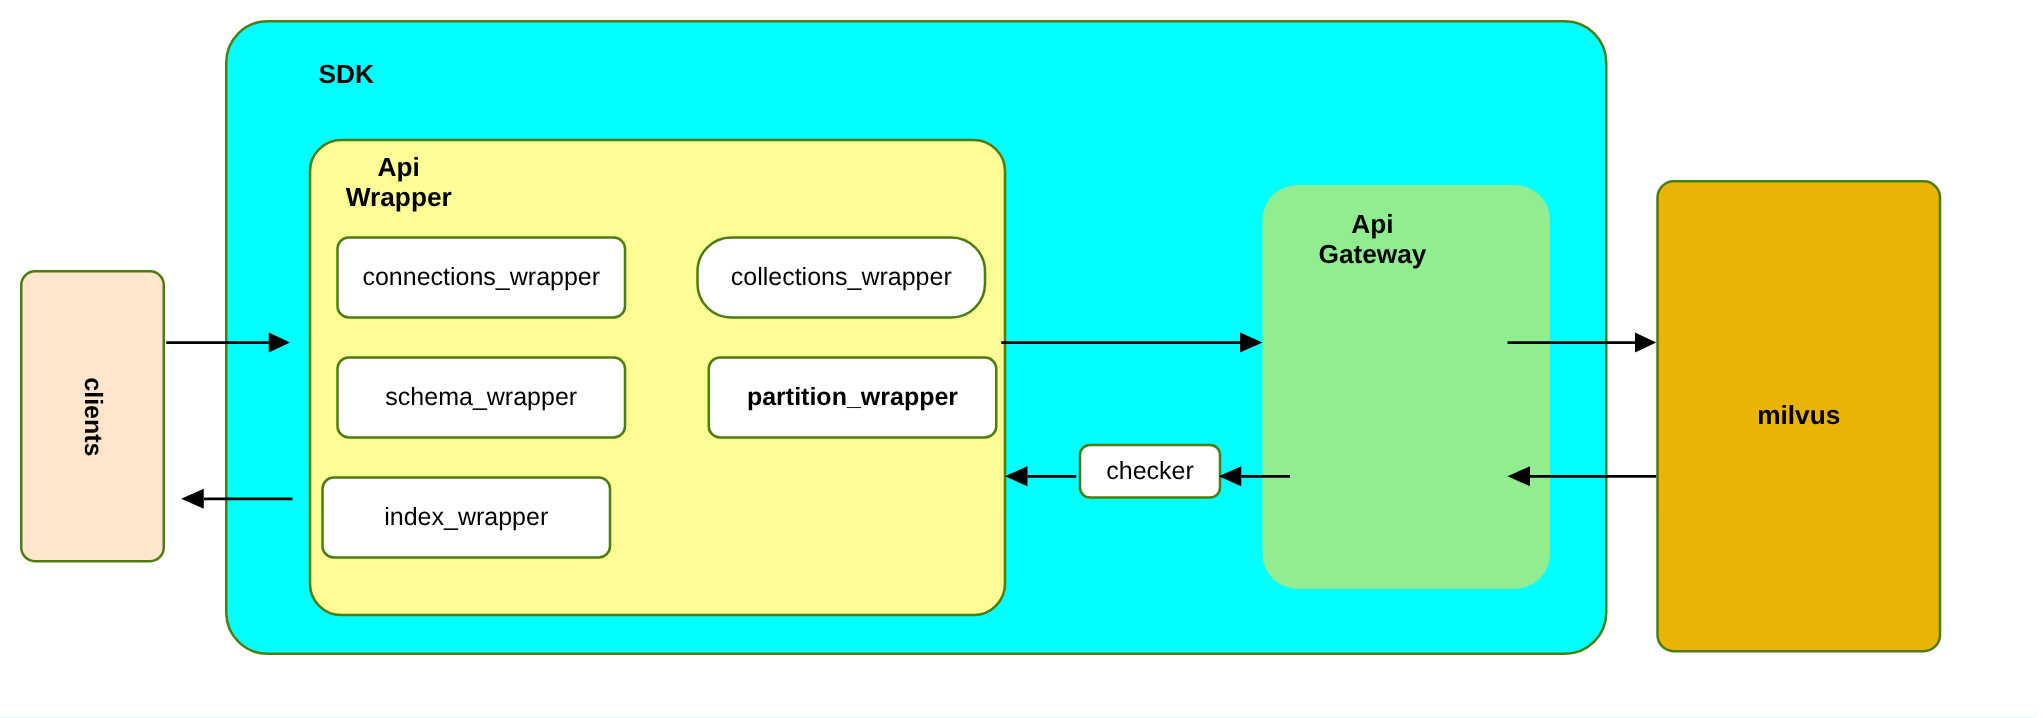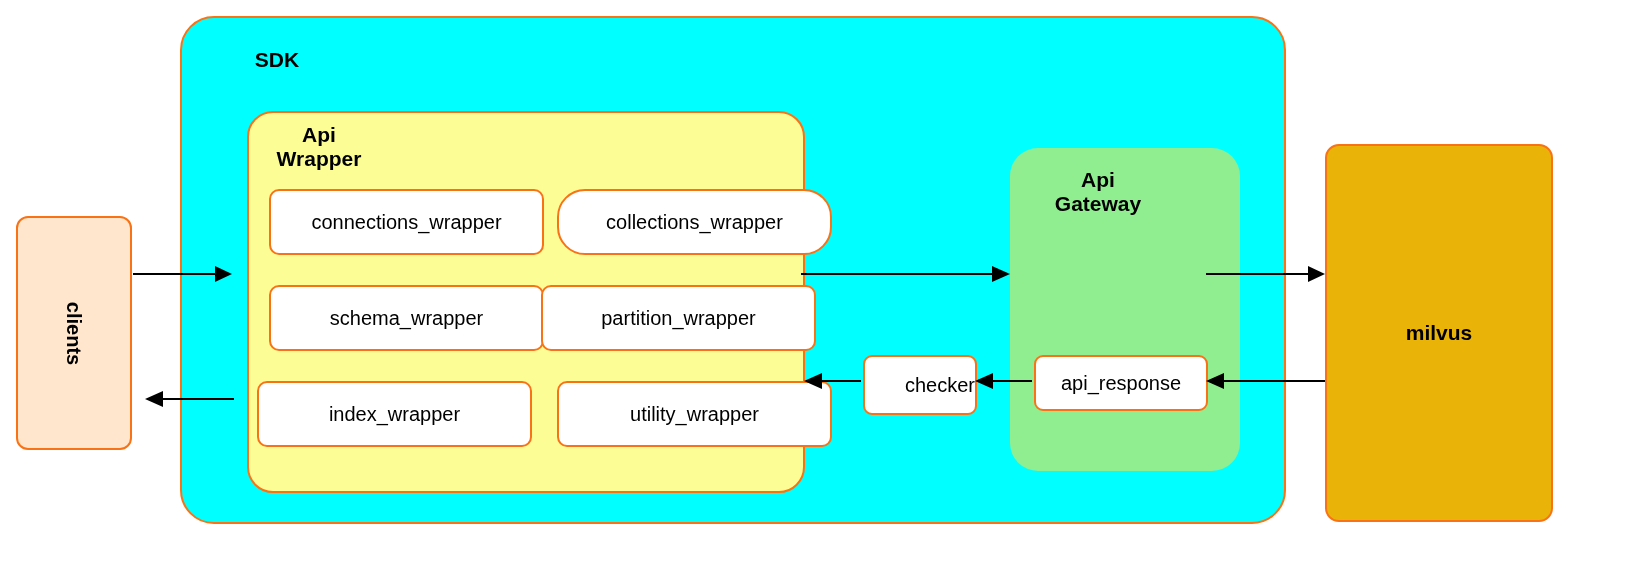--- a/index.html
+++ b/index.html
@@ -13,21 +13,21 @@
     height: 574px;
     background: #ffffff;
     font-family: "Liberation Sans", sans-serif;
     overflow: hidden;
   }
 
   
   .node {
     position: absolute;
     box-sizing: border-box;
-    border: 2px solid #f97316;
+    border: 2px solid #4d7c0f;
     display: flex;
     align-items: center;
     justify-content: center;
     text-align: center;
     color: #000000;
   }
 
   
   .sdk {
     left: 180px;
@@ -89,46 +89,45 @@
     width: 120px;
     font-size: 21px;
     font-weight: bold;
     text-align: center;
     line-height: 1.12;
     color: #000;
   }
 
   
   .wrap-box {
-    width: 275px;
+    width: 232px;
     height: 66px;
     background: #ffffff;
     border-radius: 10px;
     font-size: 20px;
   }
 
   
   .gw-box {
     width: 174px;
     height: 56px;
     background: #ffffff;
     border-radius: 9px;
     font-size: 20px;
   }
 
   
   .checker-box {
     left: 861px;
     top: 353px;
     width: 114px;
-    height: 60px;
+    height: 44px;
     background: #ffffff;
     border-radius: 9px;
     font-size: 20px;
-    justify-content: flex-end;
   }
 
   
   .clients-box {
     left: 16px;
     top: 216px;
     width: 116px;
     height: 234px;
     background: #ffe6cc;
     border-radius: 12px;
@@ -186,43 +185,37 @@
 
       <div class="node wrap-box" style="left:20px; top:76px;">
         <span>connections_wrapper</span>
       </div>
       <div class="node wrap-box" style="left:308px; top:76px;border-radius:28px;">
         <span>collections_wrapper</span>
       </div>
       <div class="node wrap-box" style="left:20px; top:172px;">
         <span>schema_wrapper</span>
       </div>
-      <div class="node wrap-box" style="left:292px; top:172px;">
+      <div class="node wrap-box" style="left:317px; top:172px;font-weight:bold;">
         <span>partition_wrapper</span>
       </div>
       <div class="node wrap-box" style="left:8px; top:268px;">
         <span>index_wrapper</span>
-      </div>
-      <div class="node wrap-box" style="left:308px; top:268px;">
-        <span>utility_wrapper</span>
       </div>
     </div>
 
     <div class="node checker-box" style="left:681px; top:337px;">
       <span>checker</span>
     </div>
 
     <div class="api-gateway" style="left:828px; top:130px;">
       <div class="api-gateway-label">
         <div>Api</div>
         <div>Gateway</div>
       </div>
-      <div class="node gw-box" style="left:24px; top:207px;">
-        <span>api_response</span>
-      </div>
     </div>
   </div>
 
   <div class="node milvus-box">
     <span>milvus</span>
   </div>
 
   <svg class="conn" style="left:0; top:0; width:1634px; height:574px;">
 
     <line x1="133" y1="274" x2="215" y2="274"></line>

